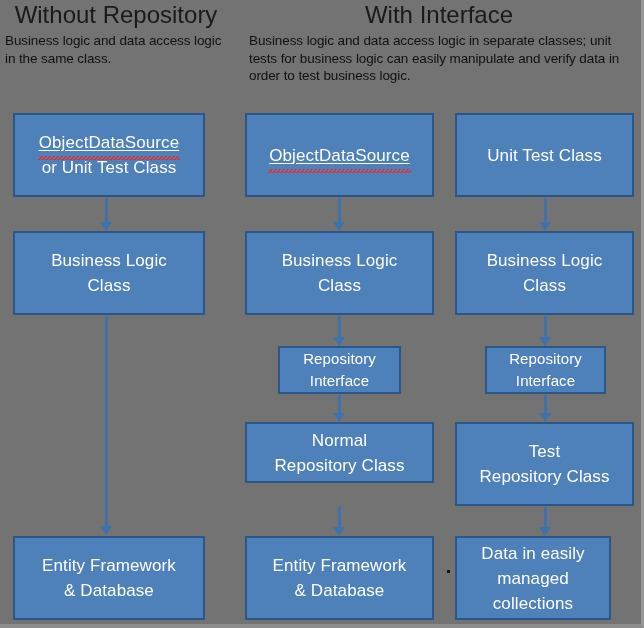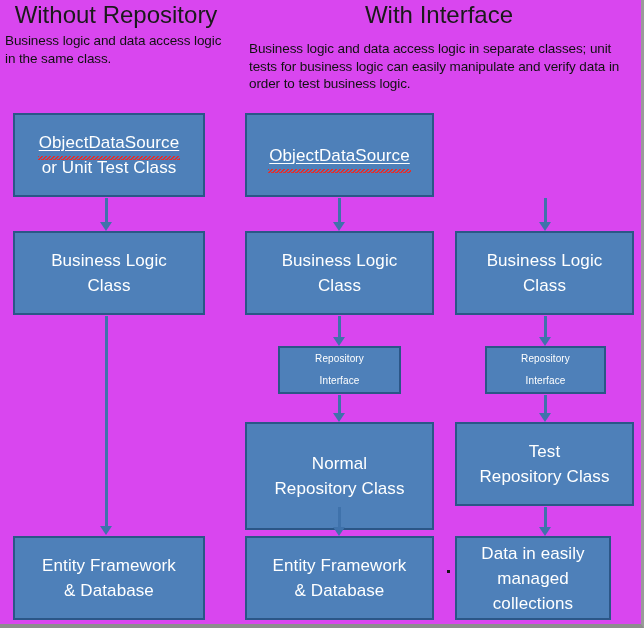--- a/index.html
+++ b/index.html
@@ -9,21 +9,21 @@
     background: #ffffff;
   }
   body {
     font-family: "Liberation Sans", sans-serif;
   }
 
   #canvas {
     position: relative;
     width: 644px;
     height: 628px;
-    background: #d946ef;
+    background: #737373;
     box-sizing: border-box;
     border-right: 3px solid #9a9a9a;
     border-bottom: 4px solid #8d8d8d;
     overflow: hidden;
   }
 
   
   .col-title {
     position: absolute;
     font-size: 24px;
@@ -54,21 +54,21 @@
     align-items: center;
     justify-content: center;
     text-align: center;
     font-size: 17px;
     line-height: 25px;
     letter-spacing: 0.1px;
     padding: 2px 6px;
     box-shadow: 0 0 0 0 rgba(0,0,0,0);
   }
   .nodebox.small {
-    font-size: 10px;
+    font-size: 15px;
     line-height: 22px;
   }
   .nodebox .label {
     display: block;
     width: 100%;
   }
 
   
   .squiggle {
     display: inline-block;
@@ -127,21 +127,21 @@
 <body>
 
 <div id="canvas">
 
   <div class="col-title" style="left:6px; top:2px; width:220px;">Without Repository</div>
 
   <div class="col-sub" style="left:5px; top:32px; width:222px;">Business logic and data access logic in the same class.</div>
 
   <div class="col-title" style="left:246px; top:2px; width:386px;">With Interface</div>
 
-  <div class="col-sub" style="left:249px; top:32px; width:386px;margin-top:8px;">Business logic and data access logic in separate classes; unit tests for business logic can easily manipulate and verify data in order to test business logic.</div>
+  <div class="col-sub" style="left:249px; top:32px; width:386px;">Business logic and data access logic in separate classes; unit tests for business logic can easily manipulate and verify data in order to test business logic.</div>
 
   <div class="nodebox" style="left:13px; top:113px; width:192px; height:84px;">
     <span class="label">
       <span class="squiggle">ObjectDataSource</span><br>
       <span>or Unit Test Class</span>
     </span>
   </div>
 
   <div class="arrow" style="left:106px; top:198px; height:33px;">
     <div class="shaft" style="height:25px;"></div>
@@ -195,41 +195,46 @@
       <span>Repository</span><br>
       <span>Interface</span>
     </span>
   </div>
 
   <div class="arrow" style="left:339px; top:395px; height:27px;">
     <div class="shaft" style="height:19px;"></div>
     <div class="head" style="top:18px;"></div>
   </div>
 
-  <div class="nodebox" style="left:245px; top:422px; width:189px; height:108px;">
+  <div class="nodebox" style="left:245px; top:422px; width:189px; height:61px;">
     <span class="label">
       <span>Normal</span><br>
       <span>Repository Class</span>
     </span>
   </div>
 
   <div class="arrow" style="left:339px; top:507px; height:29px;">
     <div class="shaft" style="height:21px;"></div>
     <div class="head" style="top:20px;"></div>
   </div>
 
   <div class="nodebox" style="left:245px; top:536px; width:189px; height:84px;">
     <span class="label">
       <span>Entity Framework</span><br>
       <span>&amp; Database</span>
     </span>
   </div>
 
   <div class="period-dot" style="left:447px; top:570px;"></div>
 
+  <div class="nodebox" style="left:455px; top:113px; width:179px; height:84px;">
+    <span class="label">
+      <span>Unit Test Class</span>
+    </span>
+  </div>
 
   <div class="arrow" style="left:545px; top:198px; height:33px;">
     <div class="shaft" style="height:25px;"></div>
     <div class="head" style="top:24px;"></div>
   </div>
 
   <div class="nodebox" style="left:455px; top:231px; width:179px; height:84px;">
     <span class="label">
       <span>Business Logic</span><br>
       <span>Class</span>

